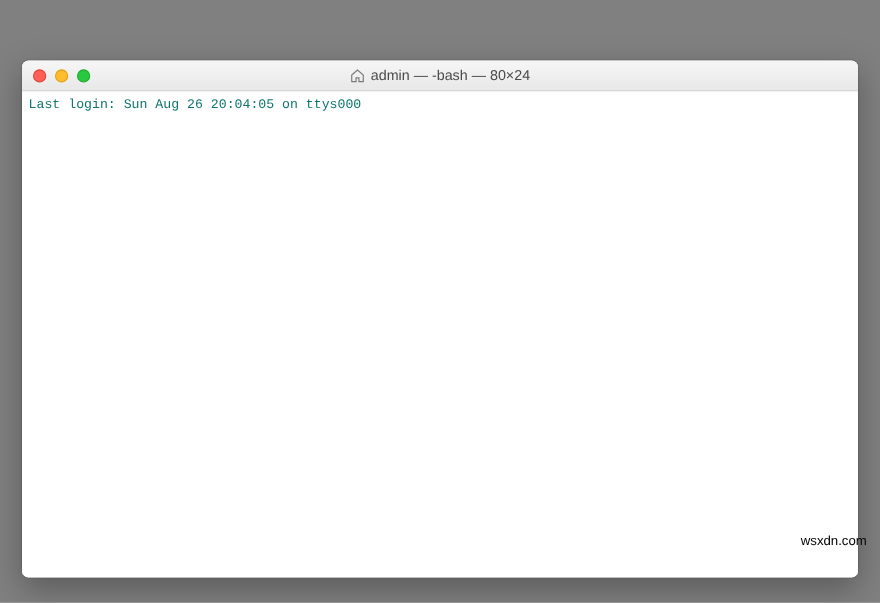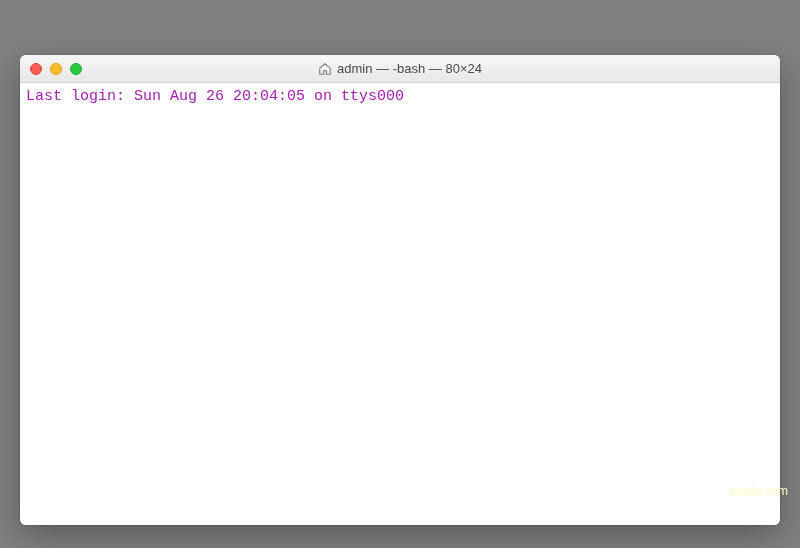--- a/index.html
+++ b/index.html
@@ -79,42 +79,42 @@
     .title-text {
       font-size: 13px;
       color: #4a4a4a;
       font-weight: 400;
     }
     .terminal-content {
       flex: 1;
       background: #ffffff;
       padding: 4px 6px;
       font-family: "Menlo", "Monaco", "Courier New", monospace;
-      font-size: 15px;
+      font-size: 12px;
       line-height: 1.35;
-      color: #a21caf;
+      color: #0f766e;
       overflow: hidden;
     }
     .term-line {
       white-space: pre;
     }
     .cursor {
       display: inline-block;
       width: 8px;
       height: 15px;
       background: #a0a0a0;
       vertical-align: text-bottom;
       margin-left: 0px;
     }
     .watermark {
       position: absolute;
       right: 12px;
       bottom: 50px;
       font-size: 12px;
-      color: #fef9c3;
+      color: #000000;
       font-family: sans-serif;
     }
   </style>
 </head>
 <body>
 
 <div class="window">
   <div class="titlebar">
     <div class="traffic-lights">
       <div class="light close"></div>

